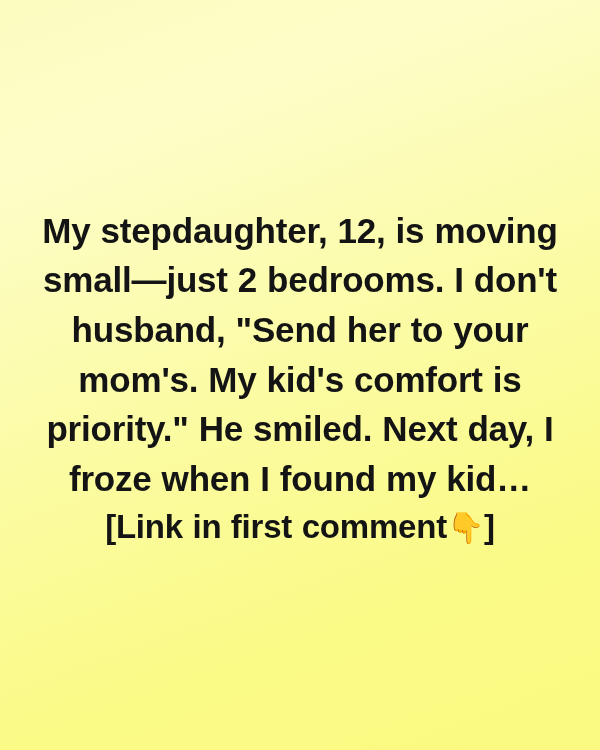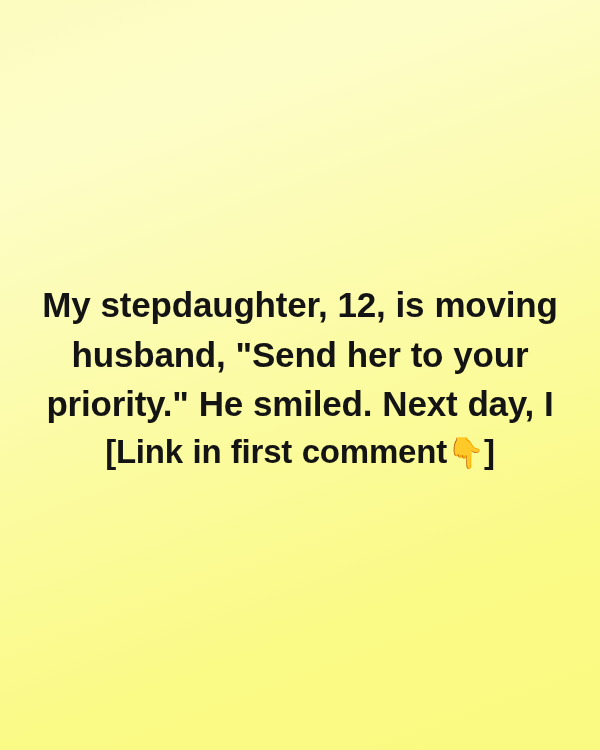--- a/index.html
+++ b/index.html
@@ -50,17 +50,20 @@
     font-size: 30px;
     color: #e8b341;
   }
 </style>
 </head>
 <body>
 
 <div id="card">
   <div id="text-block">
     <span class="line">My stepdaughter, 12, is moving</span>
+    <span class="line">small—just 2 bedrooms. I don't</span>
     <span class="line">husband, "Send her to your</span>
+    <span class="line">mom's. My kid's comfort is</span>
     <span class="line">priority." He smiled. Next day, I</span>
+    <span class="line">froze when I found my kid…</span>
     <span class="last-line"><span>[Link in first comment</span><span class="hand">👇</span><span>]</span></span>
   </div>
 </div>
 
 </body></html>

